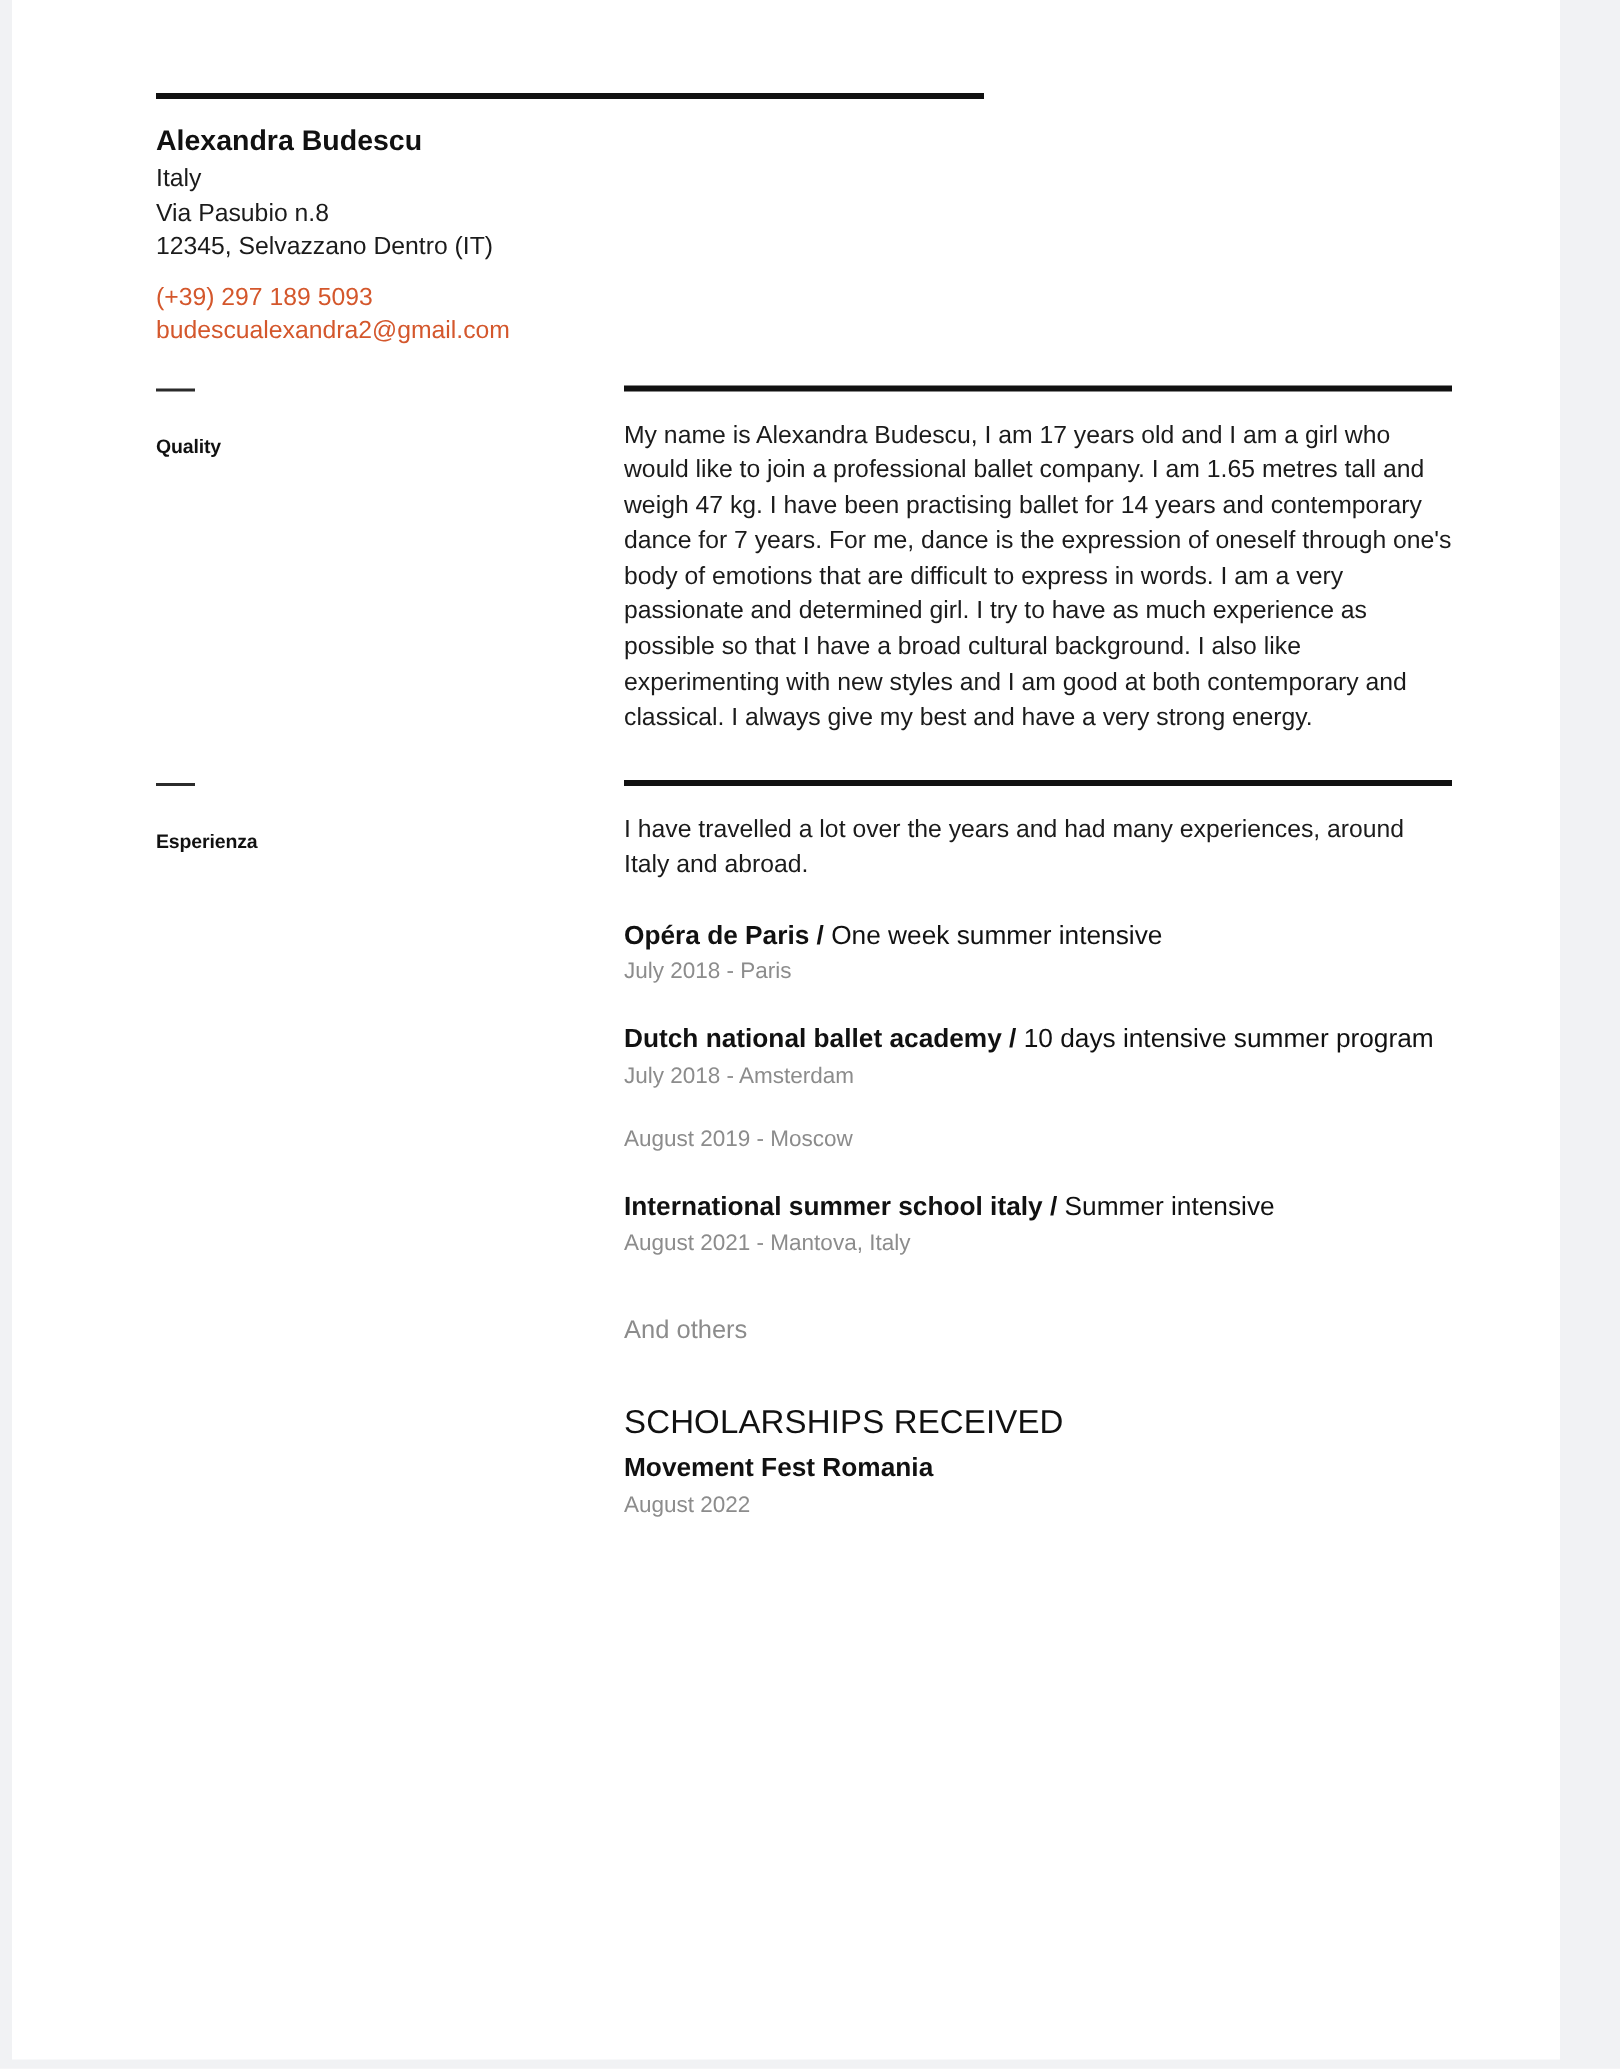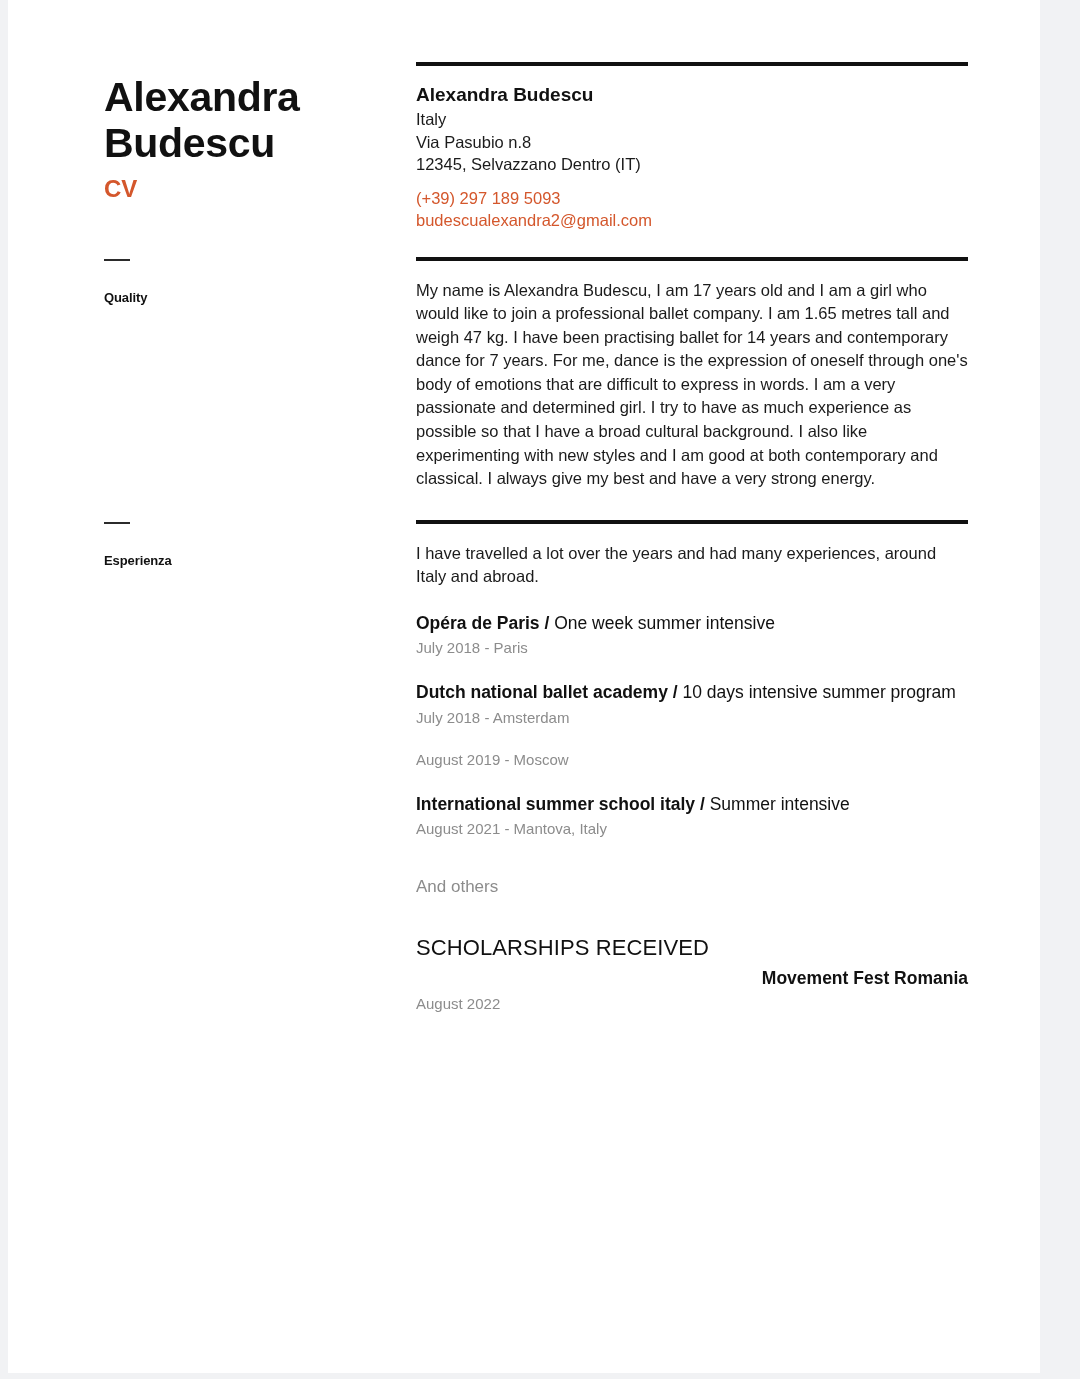--- a/index.html
+++ b/index.html
@@ -160,44 +160,38 @@
     font-weight: normal;
     color: #111111;
     letter-spacing: 0.1px;
   }
   .schol-name {
     font-size: 17.5px;
     line-height: 26px;
     font-weight: bold;
     color: #111111;
     margin-top: 4px;
-    text-align: right;
   }
   .schol-date {
     font-size: 15px;
     line-height: 21px;
     color: #8c8c8c;
     margin-top: 2px;
   }
 
   .sec-gap-quality { margin-top: 25px; }
   .sec-gap-esperienza { margin-top: 29px; }
 </style>
 </head>
 <body>
 
 <div class="page">
   <div class="doc">
 
     <div class="row header-row">
-      <div class="col-left name-block">
-        <div class="name">Alexandra</div>
-        <div class="name">Budescu</div>
-        <div class="subtitle">CV</div>
-      </div>
       <div class="col-right">
         <div class="rule"></div>
         <div class="contact">
           <div class="contact-name">Alexandra Budescu</div>
           <div class="contact-line">Italy</div>
           <div class="contact-line">Via Pasubio n.8</div>
           <div class="contact-line">12345, Selvazzano Dentro (IT)</div>
           <div class="contact-gap"></div>
           <div class="contact-accent">(+39) 297 189 5093</div>
           <div class="contact-accent">budescualexandra2@gmail.com</div>

